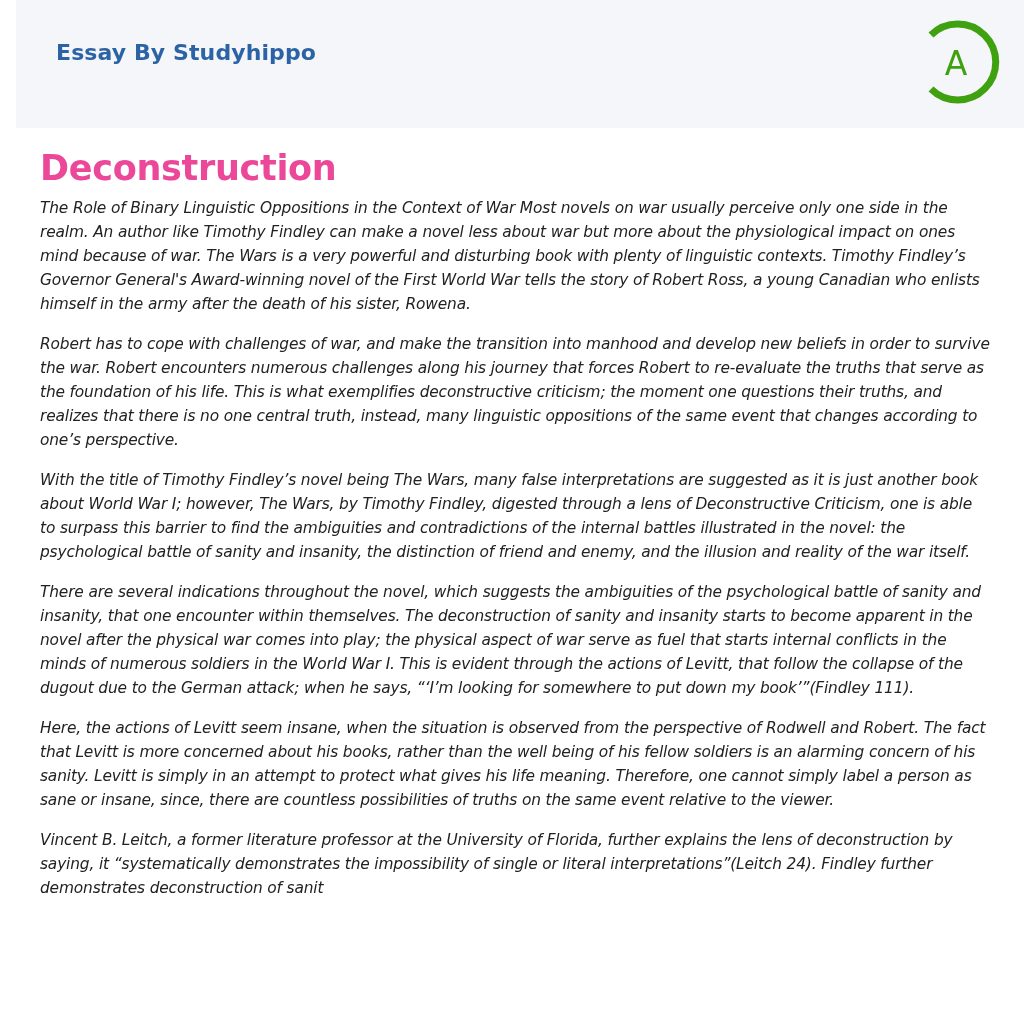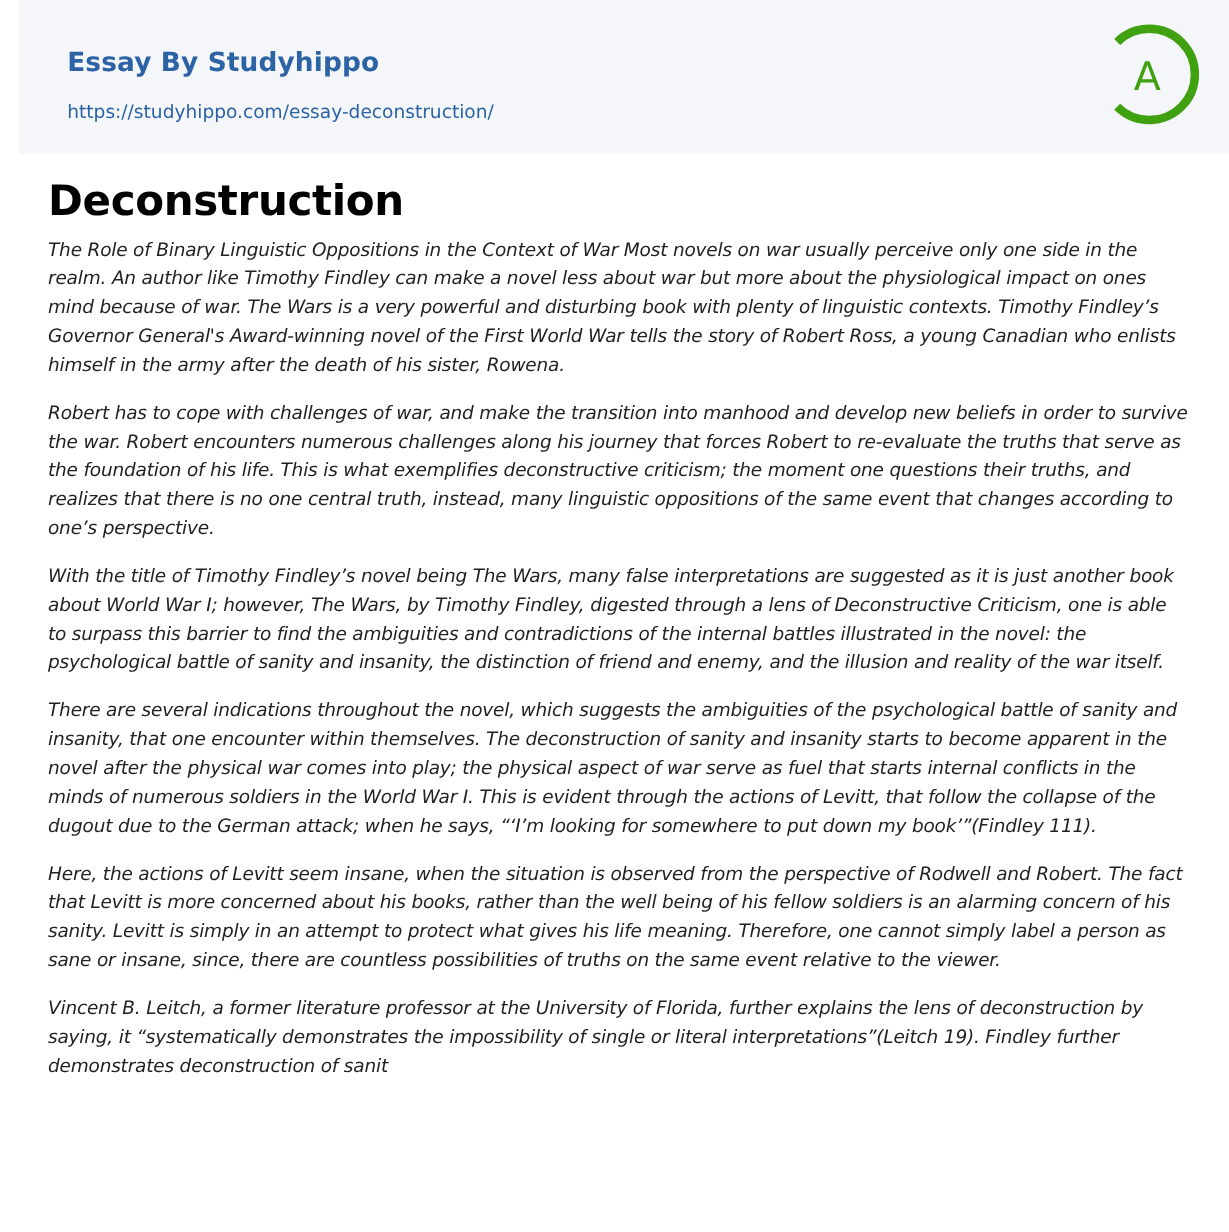--- a/index.html
+++ b/index.html
@@ -20,43 +20,42 @@
       font-size: 15.5px; color: #2b63a5; text-decoration: none;
     }
     .logo {
       position: absolute; left: 909px; top: 17px; width: 80px; height: 90px;
     }
 
     .content {
       position: absolute; left: 40px; top: 140px; width: 950px;
     }
     .page-title {
-      font-size: 35px; font-weight: bold; color: #000000;
+      font-size: 35px; font-weight: bold; color: #ec4899;
       line-height: 56px; letter-spacing: -0.3px;
     }
     .paragraph {
       font-size: 15.4px; line-height: 24px; color: #222222;
       margin-bottom: 16px; letter-spacing: -0.15px; font-style: italic;
     }
   </style>
 </head>
 <body>
 
 <div class="header">
   <div class="brand-title">Essay By Studyhippo</div>
-  <a class="brand-url">https://studyhippo.com/essay-deconstruction/</a>
   <div class="logo">
     <svg width="80" height="90" viewBox="0 0 80 90">
       <path d="M 6 18 A 38 38 0 1 1 6 72" fill="none" stroke="#3fa10f" stroke-width="7" stroke-linecap="butt"></path>
       <text x="31" y="58" text-anchor="middle" font-family="DejaVu Sans, sans-serif" font-size="33" fill="#3fa10f">A</text>
     </svg>
   </div>
 </div>
 
 <div class="content">
   <h1 class="page-title">Deconstruction</h1>
   <p class="paragraph">The Role of Binary Linguistic Oppositions in the Context of War Most novels on war usually perceive only one side in the realm. An author like Timothy Findley can make a novel less about war but more about the physiological impact on ones mind because of war. The Wars is a very powerful and disturbing book with plenty of linguistic contexts. Timothy Findley’s Governor General's Award-winning novel of the First World War tells the story of Robert Ross, a young Canadian who enlists himself in the army after the death of his sister, Rowena.</p>
   <p class="paragraph">Robert has to cope with challenges of war, and make the transition into manhood and develop new beliefs in order to survive the war. Robert encounters numerous challenges along his journey that forces Robert to re-evaluate the truths that serve as the foundation of his life. This is what exemplifies deconstructive criticism; the moment one questions their truths, and realizes that there is no one central truth, instead, many linguistic oppositions of the same event that changes according to one’s perspective.</p>
   <p class="paragraph">With the title of Timothy Findley’s novel being The Wars, many false interpretations are suggested as it is just another book about World War I; however, The Wars, by Timothy Findley, digested through a lens of Deconstructive Criticism, one is able to surpass this barrier to find the ambiguities and contradictions of the internal battles illustrated in the novel: the psychological battle of sanity and insanity, the distinction of friend and enemy, and the illusion and reality of the war itself.</p>
   <p class="paragraph">There are several indications throughout the novel, which suggests the ambiguities of the psychological battle of sanity and insanity, that one encounter within themselves. The deconstruction of sanity and insanity starts to become apparent in the novel after the physical war comes into play; the physical aspect of war serve as fuel that starts internal conflicts in the minds of numerous soldiers in the World War I. This is evident through the actions of Levitt, that follow the collapse of the dugout due to the German attack; when he says, “‘I’m looking for somewhere to put down my book’”(Findley 111).</p>
   <p class="paragraph">Here, the actions of Levitt seem insane, when the situation is observed from the perspective of Rodwell and Robert. The fact that Levitt is more concerned about his books, rather than the well being of his fellow soldiers is an alarming concern of his sanity. Levitt is simply in an attempt to protect what gives his life meaning. Therefore, one cannot simply label a person as sane or insane, since, there are countless possibilities of truths on the same event relative to the viewer.</p>
-  <p class="paragraph">Vincent B. Leitch, a former literature professor at the University of Florida, further explains the lens of deconstruction by saying, it “systematically demonstrates the impossibility of single or literal interpretations”(Leitch 19). Findley further demonstrates deconstruction of sanit</p>
+  <p class="paragraph">Vincent B. Leitch, a former literature professor at the University of Florida, further explains the lens of deconstruction by saying, it “systematically demonstrates the impossibility of single or literal interpretations”(Leitch 24). Findley further demonstrates deconstruction of sanit</p>
 </div>
 
 </body></html>

